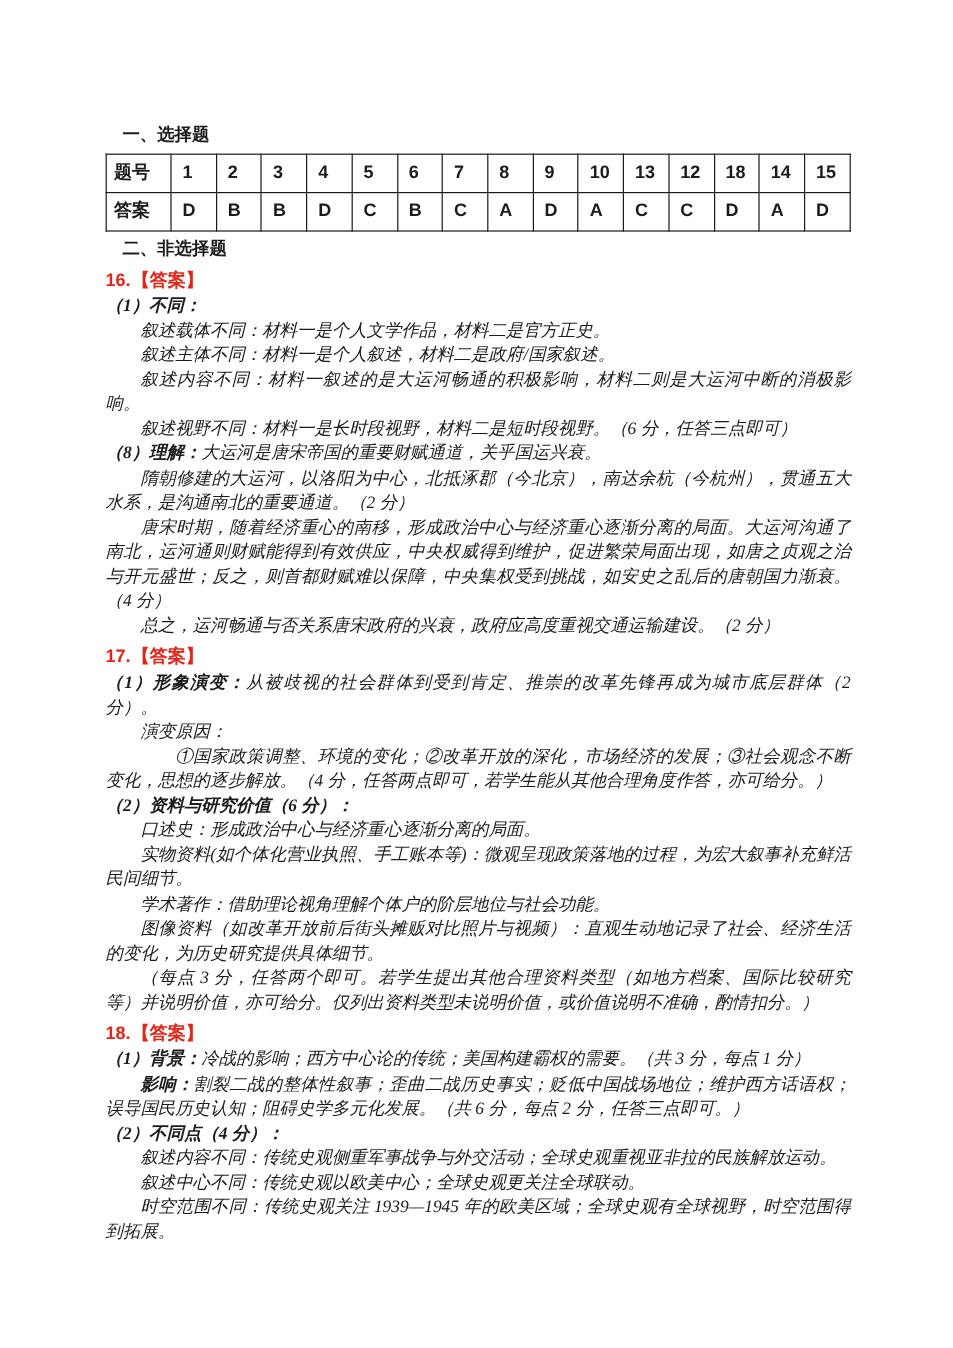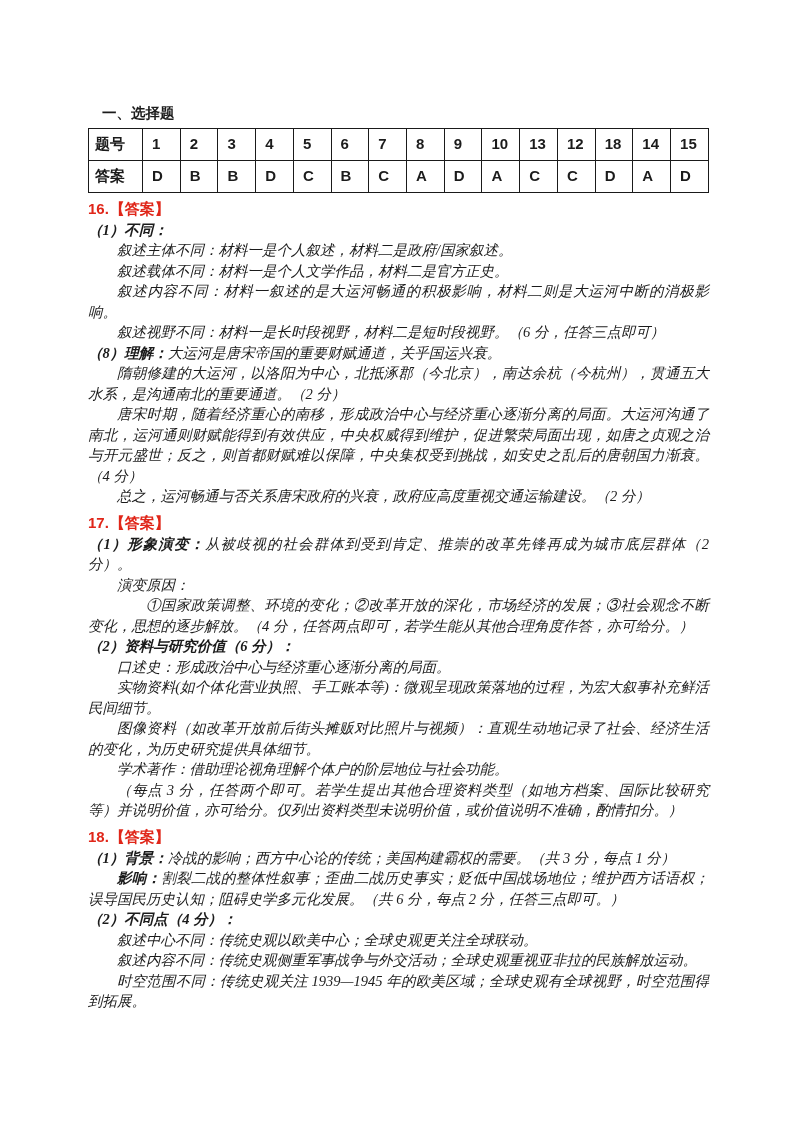--- a/index.html
+++ b/index.html
@@ -106,49 +106,50 @@
           <td>A</td>
           <td>C</td>
           <td>C</td>
           <td>D</td>
           <td>A</td>
           <td>D</td>
         </tr>
       </tbody>
   </table>
 
+  <div class="sec-heading second">二、非选择题</div>
 
   <div id="questions">
       <div class="q-block">
         <div class="q-head"><span class="q-num">16.</span><span>【答案】</span></div>
         <p class="para ind0"><b>（1）不同：</b></p>
+        <p class="para ind2">叙述载体不同：材料一是个人文学作品，材料二是官方正史。</p>
         <p class="para ind2">叙述主体不同：材料一是个人叙述，材料二是政府/国家叙述。</p>
-        <p class="para ind2">叙述载体不同：材料一是个人文学作品，材料二是官方正史。</p>
         <p class="para ind2">叙述内容不同：材料一叙述的是大运河畅通的积极影响，材料二则是大运河中断的消极影响。</p>
         <p class="para ind2">叙述视野不同：材料一是长时段视野，材料二是短时段视野。（6 分，任答三点即可）</p>
         <p class="para ind0"><b>（8）理解：</b>大运河是唐宋帝国的重要财赋通道，关乎国运兴衰。</p>
         <p class="para ind2">隋朝修建的大运河，以洛阳为中心，北抵涿郡（今北京），南达余杭（今杭州），贯通五大水系，是沟通南北的重要通道。（2 分）</p>
         <p class="para ind2">唐宋时期，随着经济重心的南移，形成政治中心与经济重心逐渐分离的局面。大运河沟通了南北，运河通则财赋能得到有效供应，中央权威得到维护，促进繁荣局面出现，如唐之贞观之治与开元盛世；反之，则首都财赋难以保障，中央集权受到挑战，如安史之乱后的唐朝国力渐衰。（4 分）</p>
         <p class="para ind2">总之，运河畅通与否关系唐宋政府的兴衰，政府应高度重视交通运输建设。（2 分）</p>
       </div>
       <div class="q-block">
         <div class="q-head"><span class="q-num">17.</span><span>【答案】</span></div>
         <p class="para ind0"><b>（1）形象演变：</b>从被歧视的社会群体到受到肯定、推崇的改革先锋再成为城市底层群体（2 分）。</p>
         <p class="para ind2">演变原因：</p>
         <p class="para ind4">①国家政策调整、环境的变化；②改革开放的深化，市场经济的发展；③社会观念不断变化，思想的逐步解放。（4 分，任答两点即可，若学生能从其他合理角度作答，亦可给分。）</p>
         <p class="para ind0"><b>（2）资料与研究价值（6 分）：</b></p>
         <p class="para ind2">口述史：形成政治中心与经济重心逐渐分离的局面。</p>
         <p class="para ind2">实物资料(如个体化营业执照、手工账本等)：微观呈现政策落地的过程，为宏大叙事补充鲜活民间细节。</p>
+        <p class="para ind2">学术著作：借助理论视角理解个体户的阶层地位与社会功能。</p>
         <p class="para ind2">图像资料（如改革开放前后街头摊贩对比照片与视频）：直观生动地记录了社会、经济生活的变化，为历史研究提供具体细节。</p>
-        <p class="para ind2">学术著作：借助理论视角理解个体户的阶层地位与社会功能。</p>
         <p class="para ind2">（每点 3 分，任答两个即可。若学生提出其他合理资料类型（如地方档案、国际比较研究等）并说明价值，亦可给分。仅列出资料类型未说明价值，或价值说明不准确，酌情扣分。）</p>
       </div>
       <div class="q-block">
         <div class="q-head"><span class="q-num">18.</span><span>【答案】</span></div>
         <p class="para ind0"><b>（1）背景：</b>冷战的影响；西方中心论的传统；美国构建霸权的需要。（共 3 分，每点 1 分）</p>
         <p class="para ind2"><b>影响：</b>割裂二战的整体性叙事；歪曲二战历史事实；贬低中国战场地位；维护西方话语权；误导国民历史认知；阻碍史学多元化发展。（共 6 分，每点 2 分，任答三点即可。）</p>
         <p class="para ind0"><b>（2）不同点（4 分）：</b></p>
+        <p class="para ind2">叙述内容不同：传统史观侧重军事战争与外交活动；全球史观重视亚非拉的民族解放运动。</p>
         <p class="para ind2">叙述中心不同：传统史观以欧美中心；全球史观更关注全球联动。</p>
-        <p class="para ind2">叙述内容不同：传统史观侧重军事战争与外交活动；全球史观重视亚非拉的民族解放运动。</p>
         <p class="para ind2">时空范围不同：传统史观关注 1939—1945 年的欧美区域；全球史观有全球视野，时空范围得到拓展。</p>
       </div>
     </div>
 </div>
 
 </body></html>

